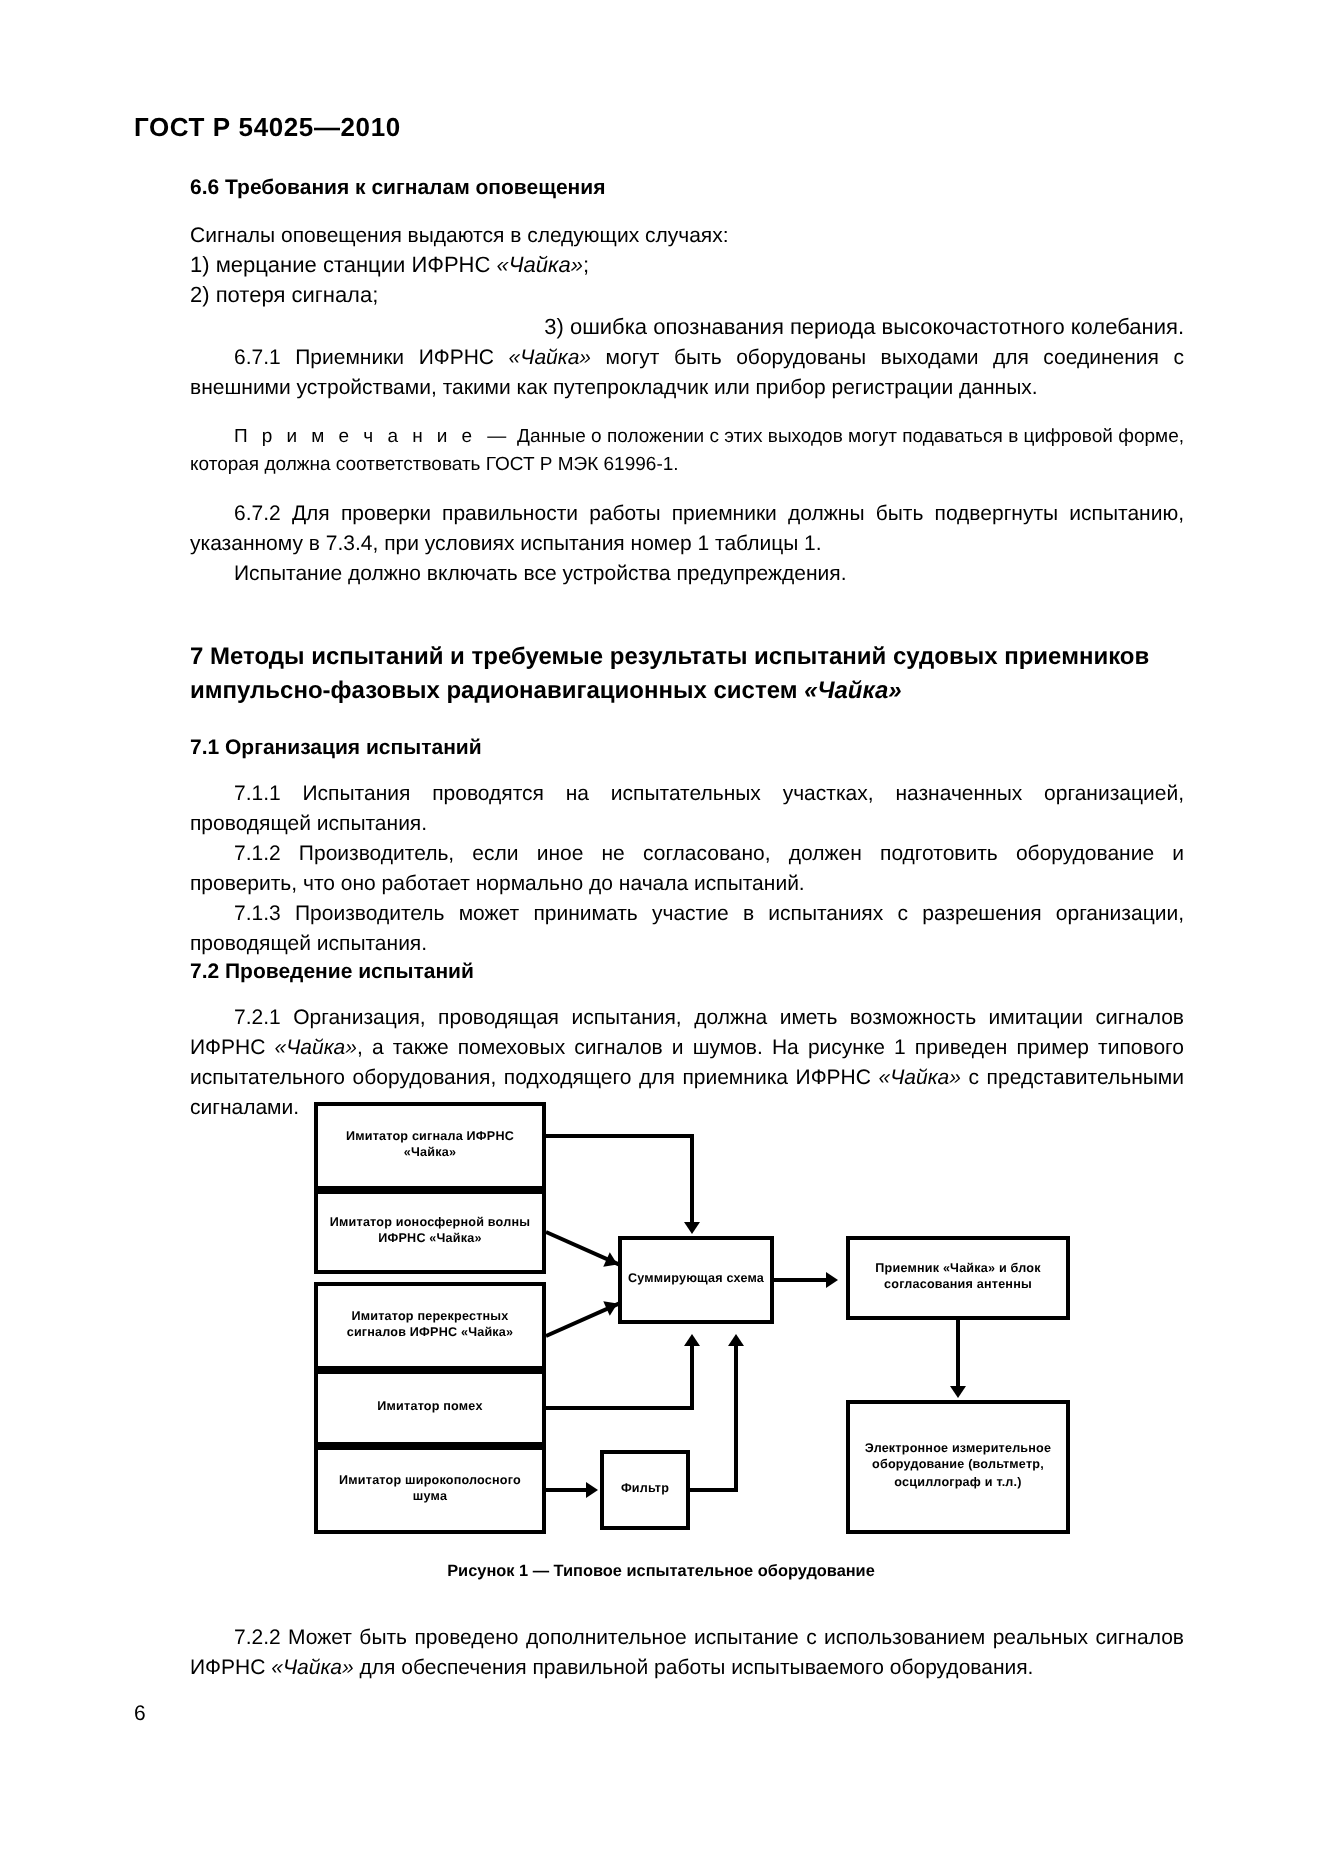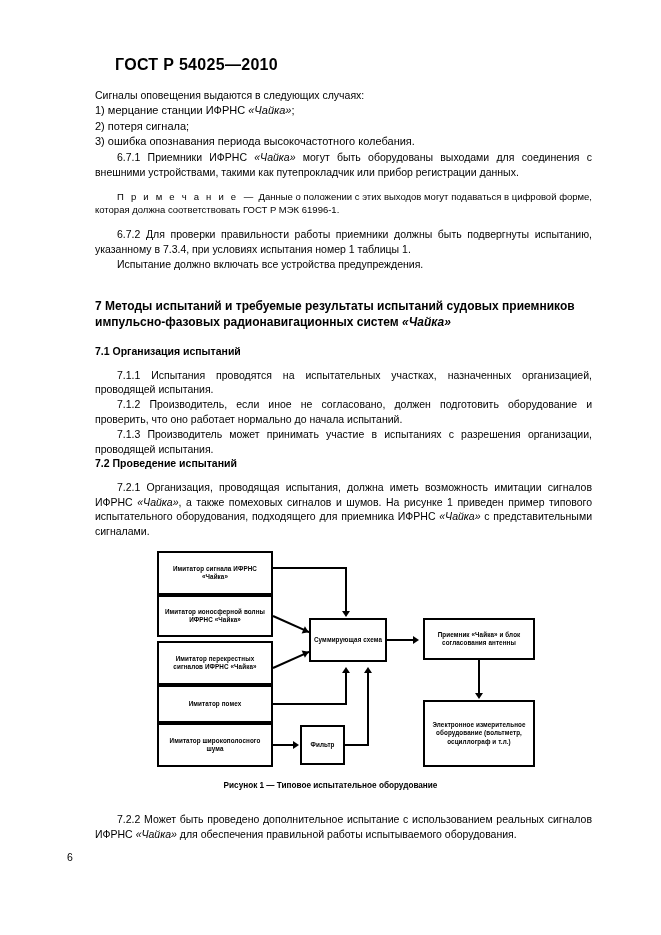--- a/index.html
+++ b/index.html
@@ -18,24 +18,23 @@
   .page {
     position: absolute;
     left: 0; top: 0;
     width: 661px;
     height: 935px;
   }
   .header {
     position: absolute;
     left: 67px;
     top: 56px;
-    font-size: 16px;
+    font-size: 13px;
     font-weight: bold;
     letter-spacing: 0.3px;
-    margin-left: 48px;
   }
   .content {
     position: absolute;
     left: 95px;
     top: 88px;
     width: 497px;
   }
   .h-sub {
     font-size: 10.5px;
     font-weight: bold;
@@ -65,21 +64,21 @@
   }
   p.note {
     font-size: 9.5px;
     line-height: 1.45;
     margin: 10px 0 0 0;
     text-align: justify;
     text-indent: 22px;
   }
   .sp-wide { letter-spacing: 2.2px; }
   em.it { font-style: italic; }
-  .blk { margin-bottom: 11px; }
+  .blk { margin-bottom: 11px; text-align: right; }
 
   
   .figure {
     position: absolute;
     left: 0;
     top: 545px;
     width: 661px;
     height: 262px;
   }
   .fig-canvas {
@@ -162,20 +161,21 @@
 </style>
 </head>
 <body>
 
 <div class="page">
 
   <div class="header">ГОСТ Р 54025—2010</div>
 
   <div class="content">
 
+    <div class="h-sub">6.6 Требования к сигналам оповещения</div>
     <p class="para noindent">Сигналы оповещения выдаются в следующих случаях:</p>
     <p class="listline">1) мерцание станции ИФРНС <em class="it">«Чайка»</em>;</p>
     <p class="listline">2) потеря сигнала;</p>
     <p class="listline blk">3) ошибка опознавания периода высокочастотного колебания.</p>
 
     <p class="para">6.7.1 Приемники ИФРНС <em class="it">«Чайка»</em> могут быть оборудованы выходами для соединения с внешними устройствами, такими как путепрокладчик или прибор регистрации данных.</p>
 
     <p class="note"><span class="sp-wide">П р и м е ч а н и е</span>&nbsp;&nbsp;<span>—</span>&nbsp;&nbsp;<span>Данные о положении с этих выходов могут подаваться в цифровой форме, которая должна соответствовать ГОСТ Р МЭК 61996-1.</span></p>
 
     <p class="para" style="margin-top:10px">6.7.2 Для проверки правильности работы приемники должны быть подвергнуты испытанию, указанному в 7.3.4, при условиях испытания номер 1 таблицы 1.</p>

